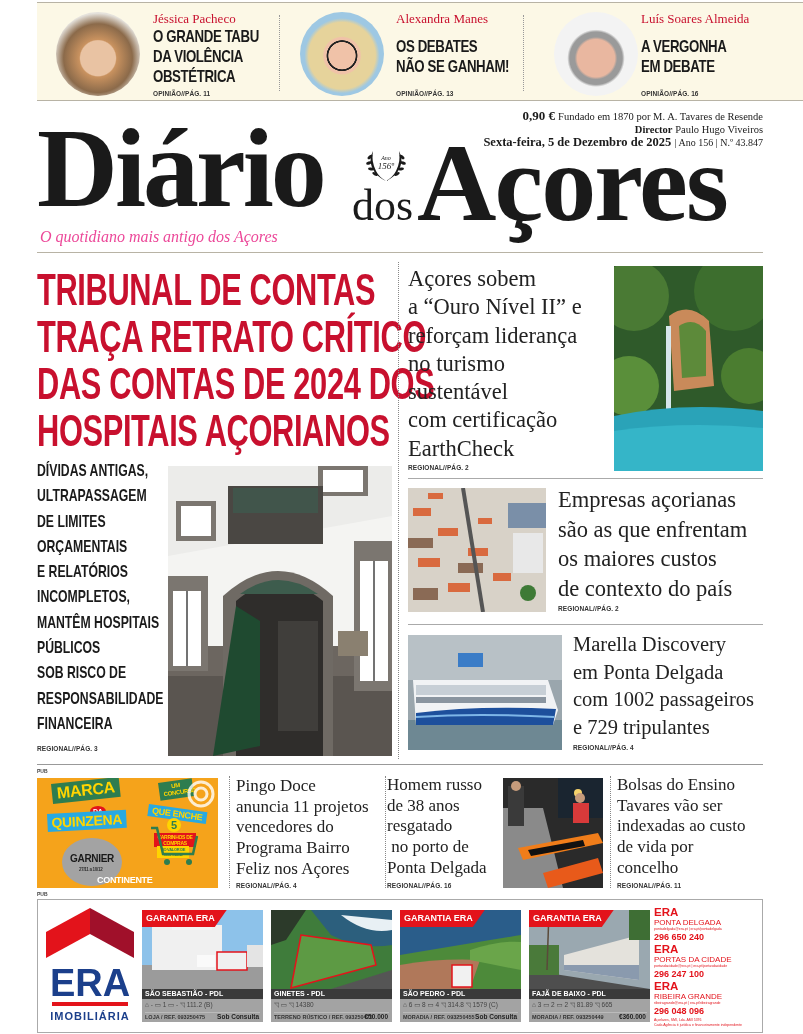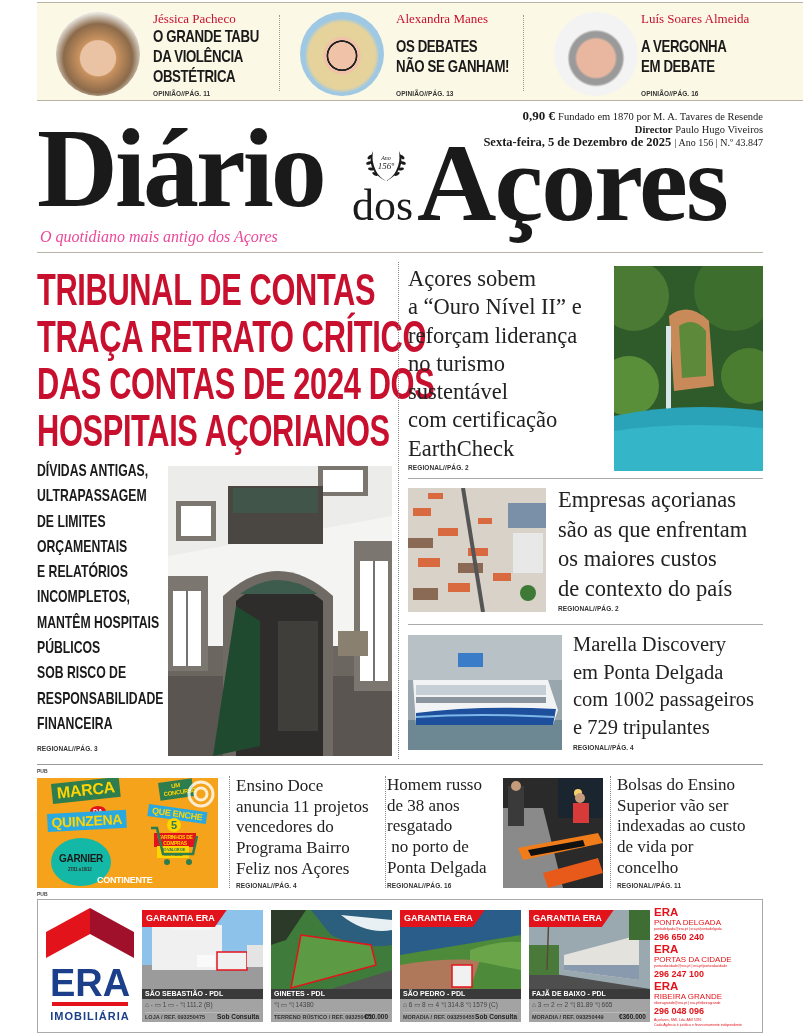--- a/index.html
+++ b/index.html
@@ -283,21 +283,21 @@
 </div>
 <div id="story3-ref" class="abs ref">REGIONAL//PÁG. 4</div>
 
 <div id="rule3" class="abs"></div>
 
 <div id="pub1" class="abs pub">PUB</div>
 <div id="ad-continente" class="abs">
   <div class="abs cond" style="left:14px;top:6px;background:#2e7d4f;color:#ffd400;font-size:16px;padding:1px 5px;transform:rotate(-6deg)">MARCA</div>
   <div class="abs cond" style="left:53px;top:28px;background:#e3131b;color:#fff;font-size:7px;padding:2px 3px;border-radius:50%">DA</div>
   <div class="abs cond" style="left:10px;top:36px;background:#29a9e0;color:#ffd400;font-size:14px;padding:1px 4px;transform:rotate(-3deg)">QUINZENA</div>
-  <div class="abs" style="left:14px;top:60px;width:60px;height:48px;background:#14b8a6;border-radius:50%">
+  <div class="abs" style="left:25px;top:60px;width:60px;height:48px;background:#a3a3a3;border-radius:50%">
     <div class="cond" style="position:absolute;left:8px;top:15px;font-size:10px;color:#1a1a1a">GARNIER</div>
     <div class="cond" style="position:absolute;left:17px;top:29px;font-size:4.5px;color:#333">27/11 a 10/12</div>
   </div>
   <div class="abs cond" style="left:121px;top:5px;background:#2e7d4f;color:#ffd400;font-size:6px;padding:2px 4px;transform:rotate(-8deg);width:34px;text-align:center;line-height:7px">UM CONCURSO</div>
   <div class="abs cond" style="left:112px;top:26px;background:#29a9e0;color:#ffd400;font-size:9px;padding:1px 4px;transform:rotate(8deg)">QUE ENCHE</div>
   <div class="abs cond" style="left:130px;top:40px;background:#ffd400;color:#2e7d4f;font-size:11px;width:14px;height:14px;border-radius:50%;text-align:center;line-height:14px">5</div>
   <div class="abs cond" style="left:117px;top:55px;background:#e3131b;color:#ffd400;font-size:5px;padding:1px 3px;width:42px;line-height:6px;text-align:center">CARRINHOS DE COMPRAS</div>
   <div class="abs cond" style="left:120px;top:68px;background:#ffd400;color:#2e7d4f;font-size:4px;padding:1px 2px;width:32px;line-height:5px;text-align:center">NO VALOR DE 350€ CADA</div>
   <svg class="abs" style="left:112px;top:48px" width="52" height="42" viewBox="0 0 52 42">
     <path d="M2 2 L8 2 L14 28 L44 28 L48 10" stroke="#2e7d4f" stroke-width="2.5" fill="none"></path>
@@ -306,21 +306,21 @@
   </svg>
   <svg class="abs" style="left:150px;top:2px" width="28" height="28" viewBox="0 0 28 28">
     <circle cx="14" cy="14" r="12" fill="none" stroke="#fff" stroke-width="3" opacity="0.8"></circle>
     <circle cx="14" cy="14" r="6" fill="none" stroke="#fff" stroke-width="3" opacity="0.8"></circle>
   </svg>
   <div class="abs cond" style="left:60px;top:97px;color:#fff;font-size:9px">CONTINENTE</div>
 </div>
 
 <div id="vd1" class="abs vdot"></div>
 <div id="story4-title" class="abs story-title">
-  <div>Ensino Doce</div>
+  <div>Pingo Doce</div>
     <div>anuncia 11 projetos</div>
     <div>vencedores do</div>
     <div>Programa Bairro</div>
     <div>Feliz nos Açores</div>
 </div>
 <div id="story4-ref" class="abs ref">REGIONAL//PÁG. 4</div>
 
 <div id="vd2" class="abs vdot"></div>
 <div id="story5-title" class="abs story-title">
   <div>Homem russo</div>
@@ -341,21 +341,21 @@
     <rect x="70" y="25" width="16" height="20" fill="#d83a3a"></rect>
     <circle cx="77" cy="20" r="5" fill="#c69b7b"></circle>
     <polygon points="15,70 95,55 100,65 20,82" fill="#f07d1a"></polygon>
     <polygon points="25,72 80,62 82,68 28,78" fill="#111"></polygon>
     <polygon points="40,95 95,80 100,95 45,110" fill="#e85a1a"></polygon>
   </svg>
 </div>
 <div id="vd3" class="abs vdot"></div>
 <div id="story6-title" class="abs story-title">
   <div>Bolsas do Ensino</div>
-    <div>Superior vão ser</div>
+    <div>Tavares vão ser</div>
     <div>indexadas ao custo</div>
     <div>de vida por</div>
     <div>concelho</div>
 </div>
 <div id="story6-ref" class="abs ref">REGIONAL//PÁG. 11</div>
 
 <div id="pub2" class="abs pub">PUB</div>
 <div id="ad-era" class="abs">
   <svg class="abs" style="left:6px;top:6px" width="92" height="120" viewBox="0 0 92 120">
     <polygon points="46,2 2,26 2,52 46,28" fill="#e3131b"></polygon>

